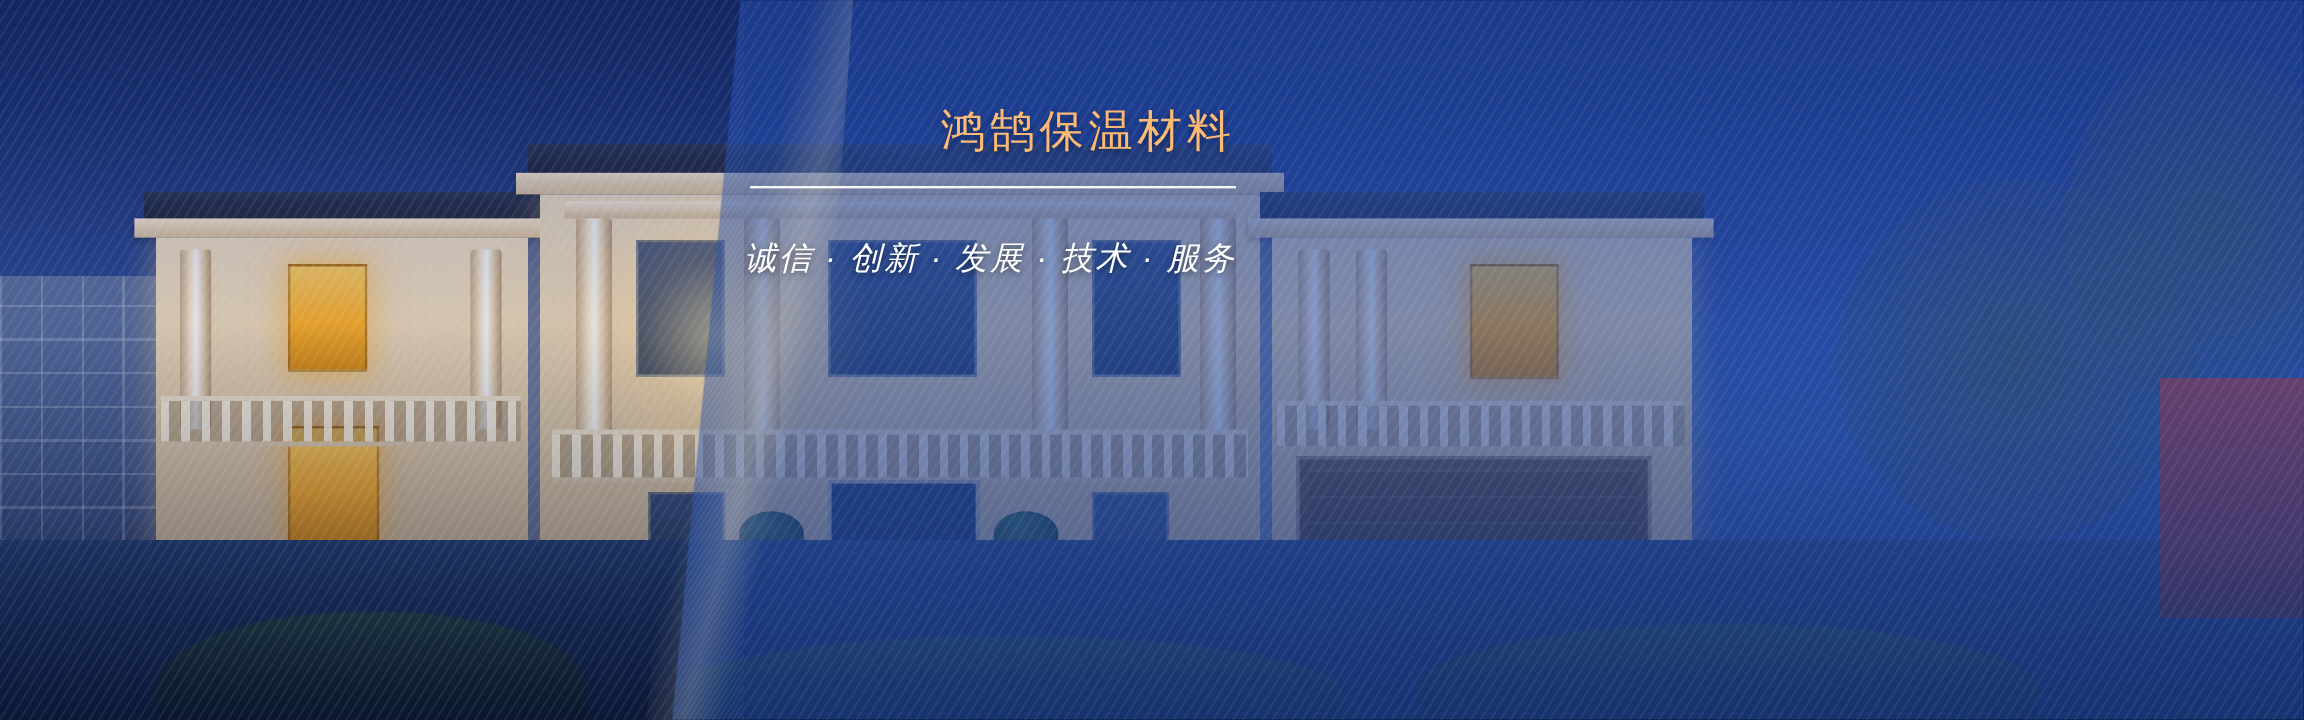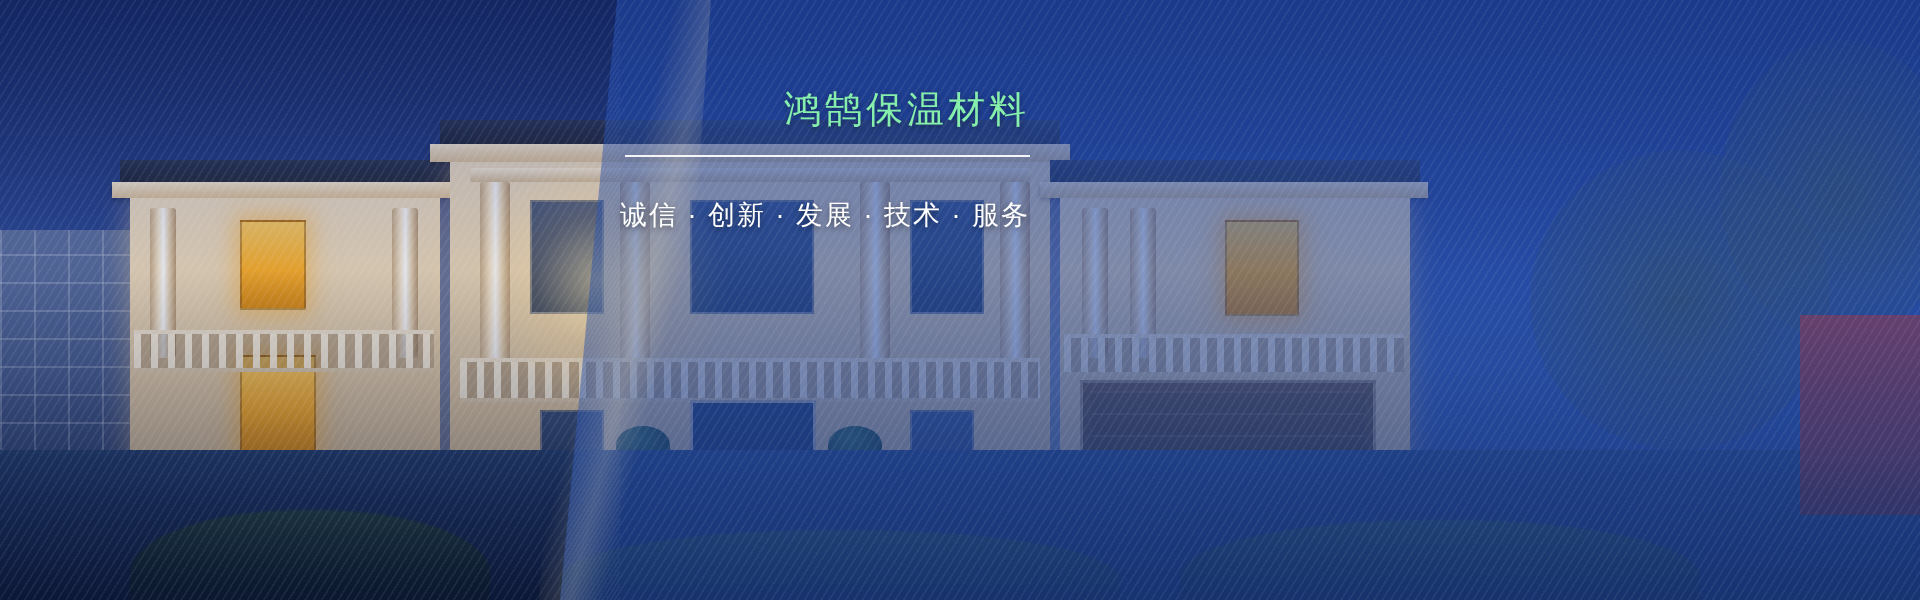--- a/index.html
+++ b/index.html
@@ -231,21 +231,21 @@
     position: absolute;
     left: 560px;
     top: 90px;
     width: 470px;
     text-align: right;
     z-index: 5;
   }
   .brand {
     font-size: 37px;
     letter-spacing: 4px;
-    color: #86efac;
+    color: #fdba74;
     font-weight: 400;
     line-height: 1.1;
     text-shadow: 0 2px 6px rgba(0,0,0,0.45);
   }
   .rule {
     height: 2px;
     background: #ffffff;
     margin: 24px 0 26px auto;
     width: 405px;
     opacity: 0.92;
@@ -258,20 +258,21 @@
     color: #ffec00;
     text-shadow: 2px 3px 7px rgba(12, 28, 70, 0.75);
   }
   .headline div { white-space: nowrap; }
   .tagline {
     margin-top: 40px;
     font-size: 27px;
     color: #ffffff;
     letter-spacing: 2px;
     text-shadow: 0 2px 6px rgba(0,0,0,0.5);
+    font-style: italic;
   }
 </style>
 </head>
 <body>
 
 <div id="banner">
 
   <div class="bg-sky"></div>
   <div class="bg-haze"></div>
 

